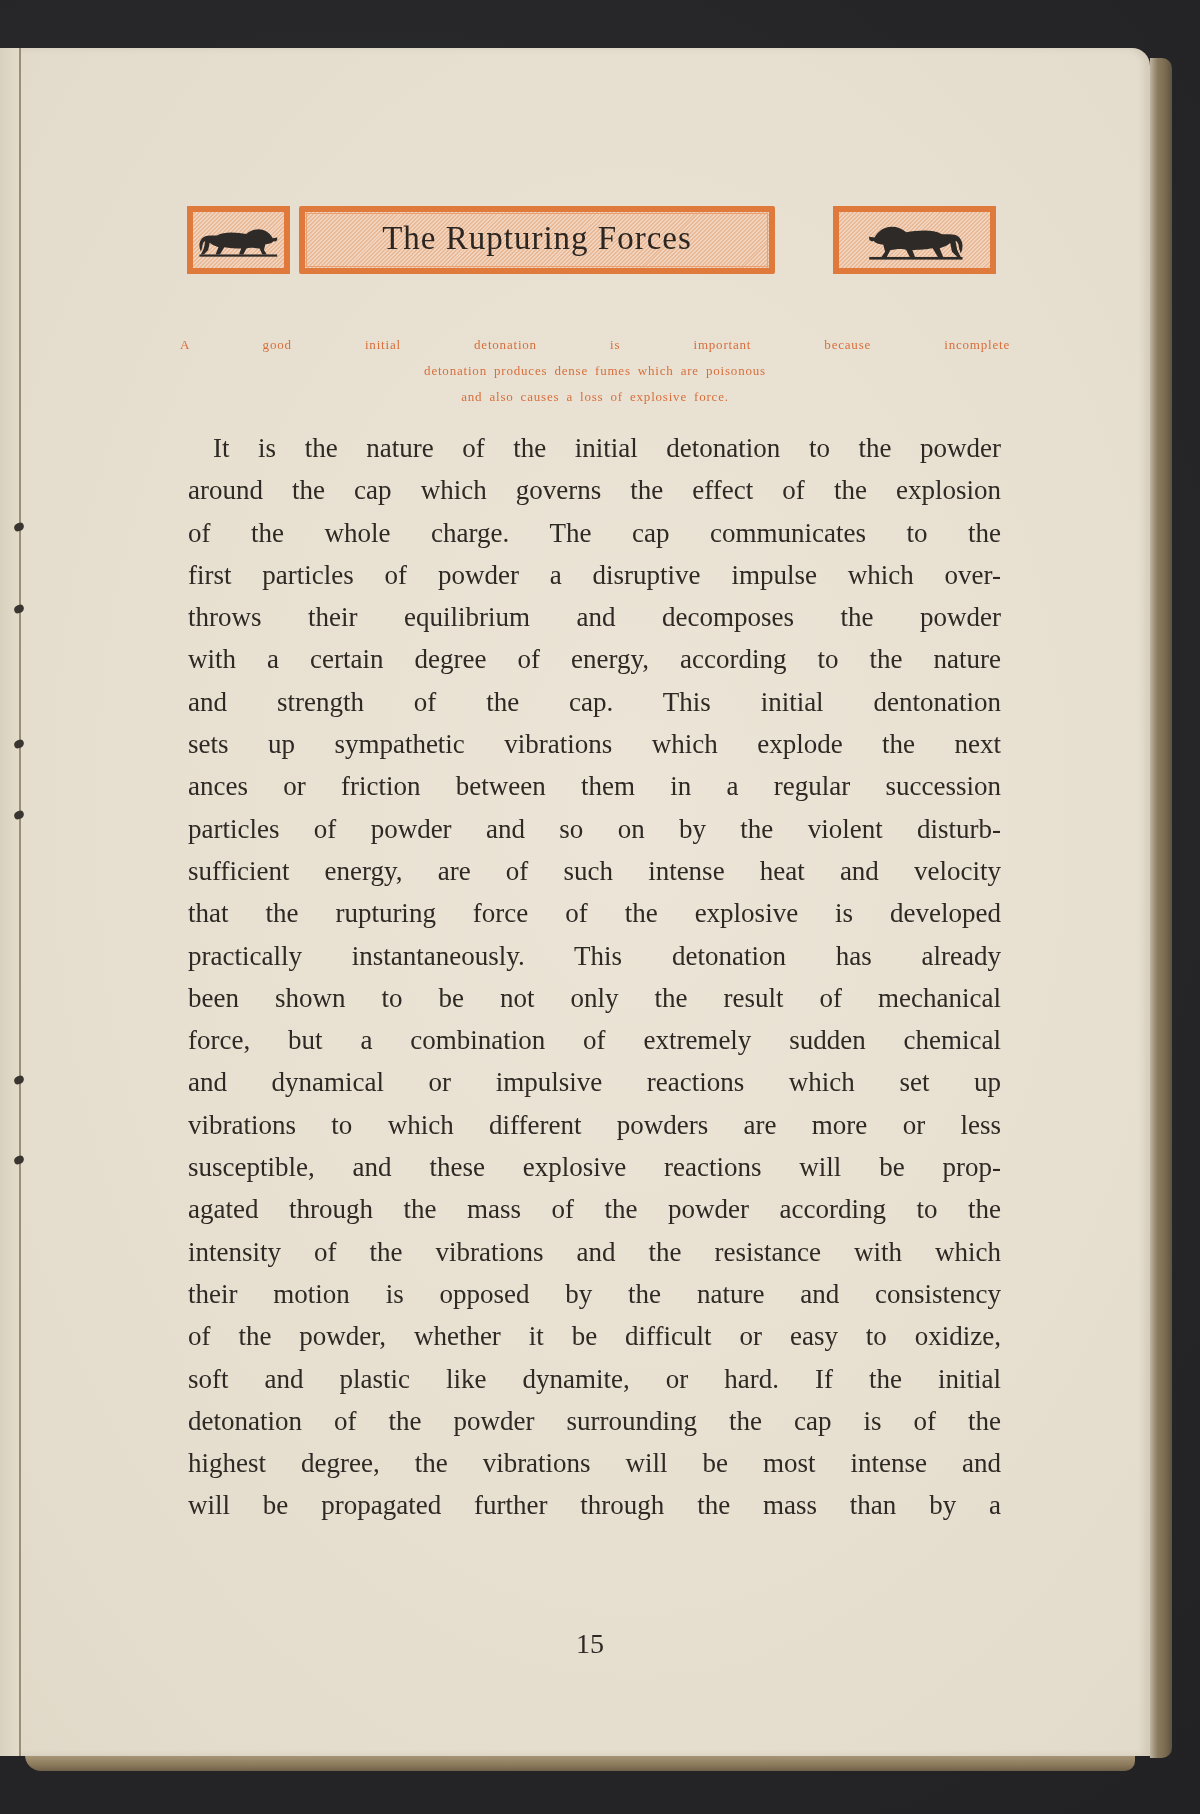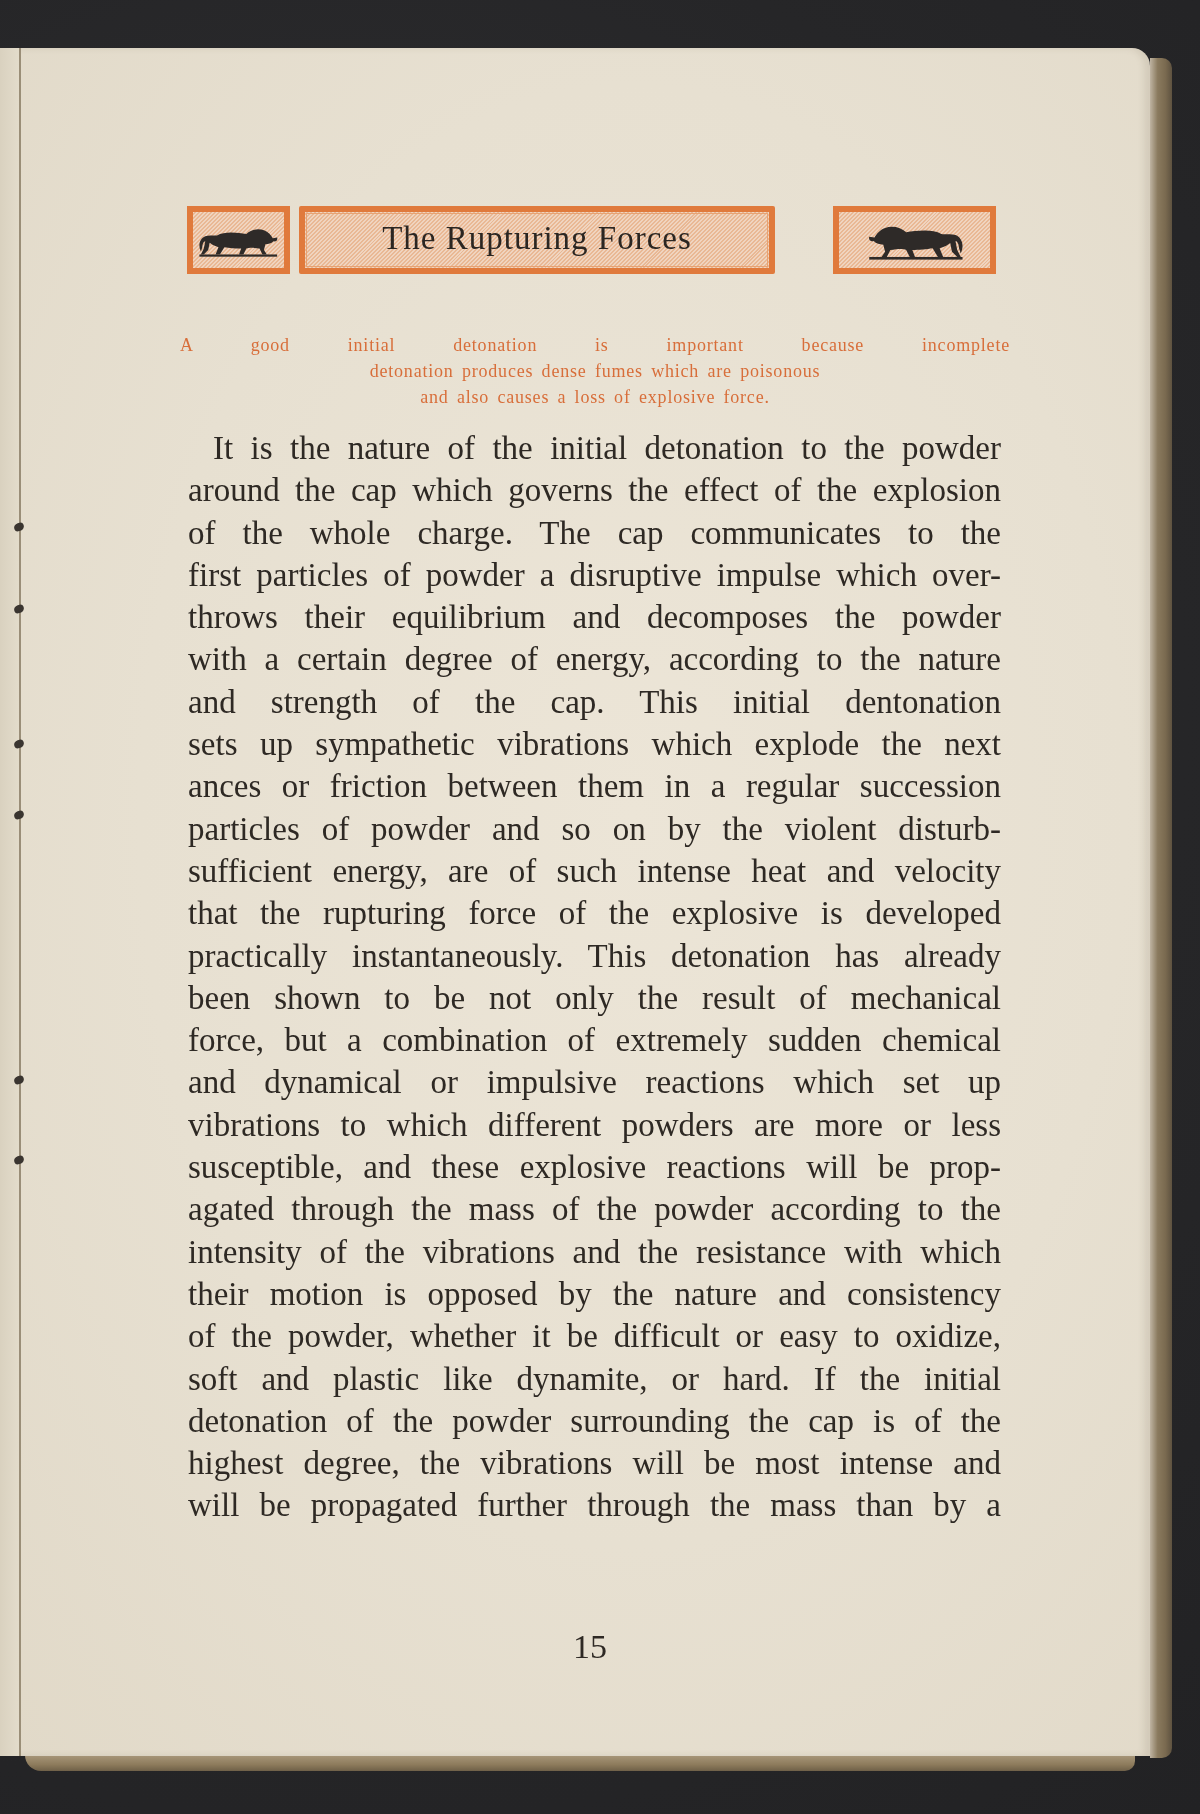--- a/index.html
+++ b/index.html
@@ -125,56 +125,56 @@
 
     
     .subtitle {
       position: absolute;
       top: 332px;
       left: 180px;
       width: 830px;
       text-align: center;
       font-family: "Liberation Serif", "DejaVu Serif", serif;
       color: #d86e3a;
-      font-size: 18px;
+      font-size: 13px;
       line-height: 26px;
       letter-spacing: 0.8px;
       word-spacing: 3px;
     }
     .subtitle div { white-space: nowrap; }
     .subtitle .l1 { text-align: justify; text-align-last: justify; }
 
     
     .body {
       position: absolute;
       top: 427px;
       left: 188px;
       width: 813px;
       font-family: "Liberation Serif", "DejaVu Serif", serif;
       color: #2e2924;
-      font-size: 33px;
+      font-size: 27px;
       line-height: 42.3px;
     }
     .body .line {
       display: block;
       white-space: nowrap;
       text-align: justify;
       text-align-last: justify;
       height: 42.3px;
     }
     .body .line.first { text-indent: 25px; }
 
     .page-number {
       position: absolute;
       top: 1628px;
       left: 560px;
       width: 60px;
       text-align: center;
       font-family: "Liberation Serif", "DejaVu Serif", serif;
-      font-size: 34px;
+      font-size: 28px;
       color: #2e2924;
     }
   </style>
 </head>
 <body>
 
 <div class="scan">
   <div class="fore-edge"></div>
   <div class="bottom-edge"></div>
 

